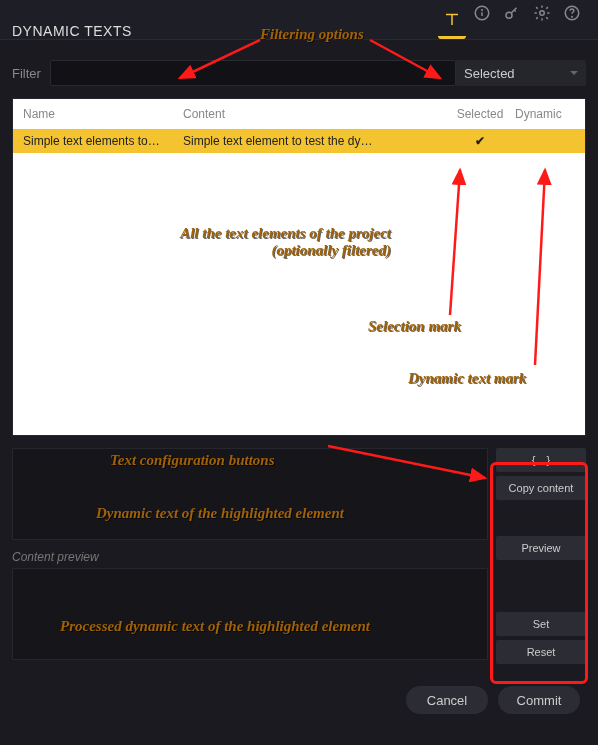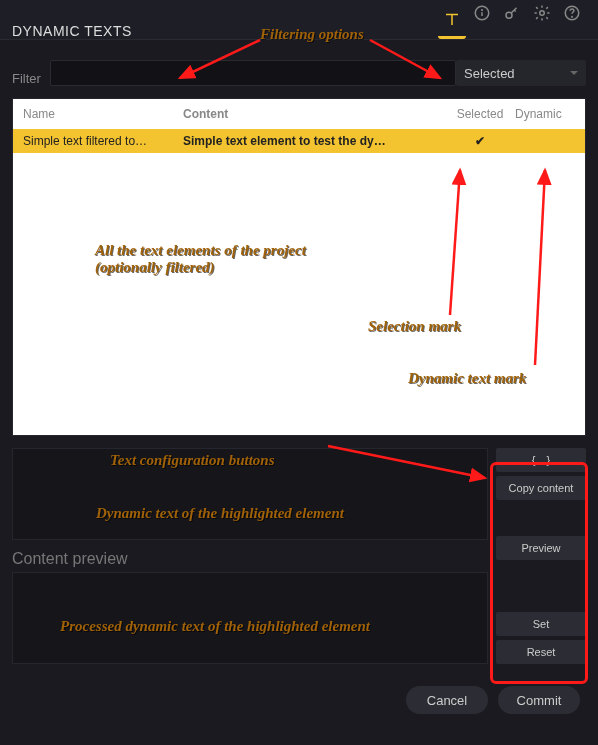--- a/index.html
+++ b/index.html
@@ -45,21 +45,21 @@
     color: #f4c430;
     border-bottom: 3px solid #f4c430;
     padding-bottom: 0;
     height: 38px;
     margin-top: 2px;
   }
   .titlebar-icon svg { width: 18px; height: 18px; }
 
   .filter-row {
     display: flex;
-    align-items: flex-end;
+    align-items: center;
     padding: 20px 12px 12px 12px;
     gap: 0;
   }
   .filter-label { color: #888; width: 38px; }
   .filter-input {
     flex: 1;
     background: #111116;
     border: 1px solid #2a2a32;
     height: 26px;
     color: #ccc;
@@ -94,21 +94,21 @@
     border: 1px solid #26262e;
     position: relative;
   }
   .table-header {
     display: flex;
     padding: 8px 10px;
     color: #888;
     font-size: 12px;
   }
   .col-name { width: 160px; }
-  .col-content { flex: 1; font-weight: bold; }
+  .col-content { flex: 1; }
   .col-selected { width: 70px; text-align: center; }
   .col-dynamic { width: 60px; text-align: left; }
   .table-row {
     display: flex;
     padding: 4px 10px;
     background: #f4c430;
     color: #222;
     align-items: center;
     height: 24px;
     font-size: 12px;
@@ -128,22 +128,23 @@
   .editor-left { flex: 1; }
   .editor-box {
     background: #15151a;
     border: 1px solid #26262e;
     height: 92px;
     padding: 6px;
     color: #ccc;
   }
   .preview-label {
     color: #777;
-    font-size: 16px;
+    font-size: 12px;
     margin-bottom: 4px;
+    font-style: italic;
   }
   .side-buttons {
     width: 90px;
     display: flex;
     flex-direction: column;
     gap: 4px;
     position: relative;
   }
   .side-btn {
     background: #2c2c34;
@@ -252,21 +253,21 @@
 </div>
 
 <div class="table-container">
   <div class="table-header">
     <div class="col-name">Name</div>
     <div class="col-content">Content</div>
     <div class="col-selected">Selected</div>
     <div class="col-dynamic">Dynamic</div>
   </div>
   <div class="table-row">
-    <div class="col-name">Simple text filtered to…</div>
+    <div class="col-name">Simple text elements to…</div>
     <div class="col-content">Simple text element to test the dy…</div>
     <div class="col-selected checkmark">✔</div>
     <div class="col-dynamic"></div>
   </div>
 </div>
 
 <div class="editor-section">
   <div class="editor-left">
     <div class="editor-box"></div>
     <div style="height:10px"></div>
@@ -303,21 +304,21 @@
   <line x1="450" y1="315" x2="460" y2="170" stroke="#ff1a1a" stroke-width="2.5" marker-end="url(#arrowhead)"></line>
 
   <line x1="535" y1="365" x2="545" y2="170" stroke="#ff1a1a" stroke-width="2.5" marker-end="url(#arrowhead)"></line>
 
   <line x1="328" y1="446" x2="485" y2="478" stroke="#ff1a1a" stroke-width="2.5" marker-end="url(#arrowhead)"></line>
 </svg>
 
 <div class="red-box" style="left:490px; top:462px; width:98px; height:222px;"></div>
 
 <div class="annot" style="left:260px; top:26px;">Filtering options</div>
-<div class="annot" style="left:95px; top:225px; text-align:left; white-space:normal; width:280px;margin-top:17px;">
+<div class="annot" style="left:111px; top:225px; text-align:right; white-space:normal; width:280px;">
   <div>All the text elements of the project</div>
   <div>(optionally filtered)</div>
 </div>
 <div class="annot" style="left:368px; top:318px;">Selection mark</div>
 <div class="annot" style="left:408px; top:370px;">Dynamic text mark</div>
 <div class="annot" style="left:110px; top:452px;">Text configuration buttons</div>
 <div class="annot" style="left:96px; top:505px;">Dynamic text of the highlighted element</div>
 <div class="annot" style="left:60px; top:618px;">Processed dynamic text of the highlighted element</div>
 
 </body></html>

